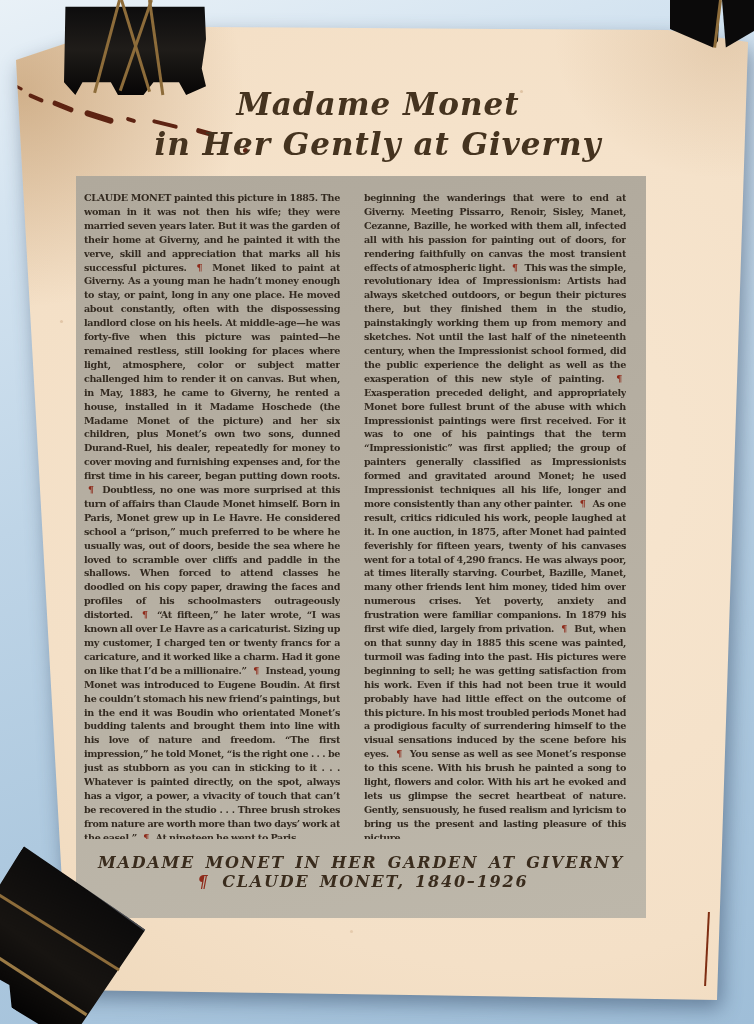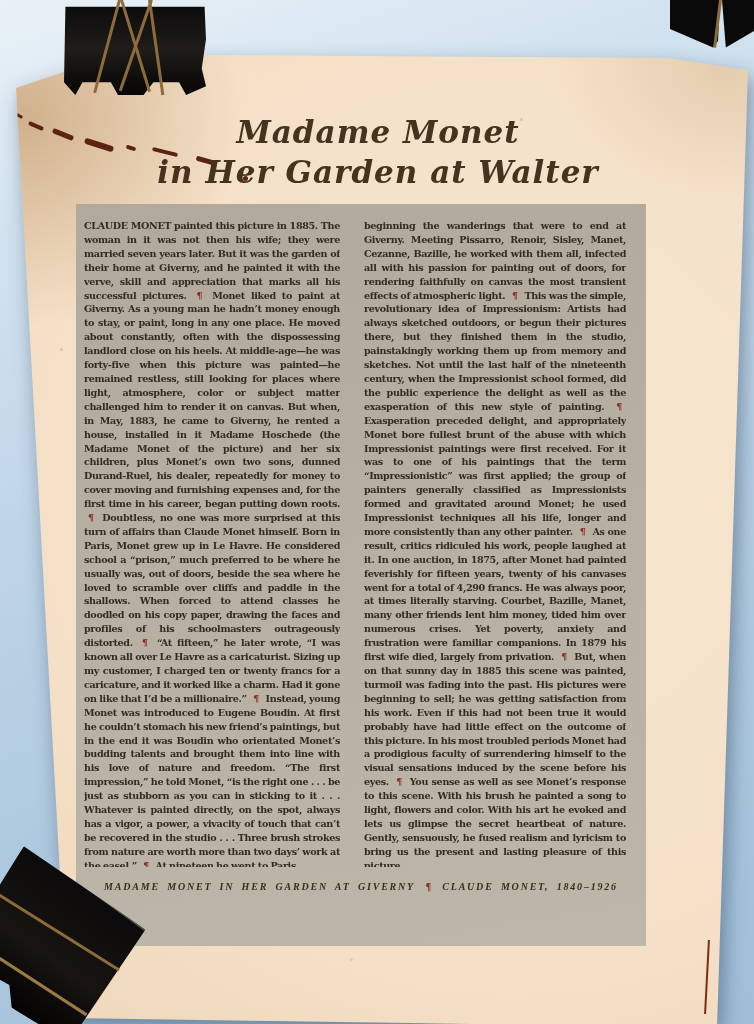--- a/index.html
+++ b/index.html
@@ -2,21 +2,21 @@
 <html><head>
 <meta charset="utf-8">
 <style>
   html,body{margin:0;padding:0;}
   body{
     width:754px;height:1024px;position:relative;overflow:hidden;
     font-family:"DejaVu Serif","Liberation Serif",serif;
     background:linear-gradient(162deg,#e9f1f7 0%,#d3e3f0 18%,#bfd5e7 42%,#aec9df 68%,#9fbed8 100%);
   }
   
-  .paper-wrap{position:absolute;inset:0;filter:drop-shadow(4px 8px 10px rgba(30,50,80,.45));z-index:1;margin-top:28px;}
+  .paper-wrap{position:absolute;inset:0;filter:drop-shadow(4px 8px 10px rgba(30,50,80,.45));z-index:1;}
   .paper{
     position:absolute;inset:0;
     clip-path:polygon(16px 60px,70px 42px,205px 27px,668px 30px,748px 42px,717px 1000px,410px 995px,68px 990px);
     background:radial-gradient(120% 90% at 68% 45%, #f7e6d0 0%, #f4e0c7 55%, #eed7b9 82%, #e4c9a5 100%);
   }
   .paper::before{ 
     content:"";position:absolute;inset:0;
     background:radial-gradient(42% 30% at 3% 9%, rgba(160,112,60,.40), rgba(160,112,60,0) 70%),
                radial-gradient(30% 18% at 96% 4%, rgba(160,112,60,.18), rgba(160,112,60,0) 75%);
     pointer-events:none;
@@ -45,21 +45,21 @@
     background:linear-gradient(170deg,#b0a99c 0%,#b6afa2 45%,#bdb7aa 100%);
     box-sizing:border-box;padding:15px 8px 0;}
   .cols{display:flex;gap:24px;}
   .col{height:648px;overflow:hidden;text-align:justify;
     font-size:9.6px;line-height:13.9px;font-weight:bold;color:#332a20;
     letter-spacing:-0.35px;word-spacing:-0.5px;}
   .col.left{width:256px;}
   .col.right{width:262px;}
   .pmark{color:#8e2a1a;padding:0 4px;font-weight:bold;}
   .caption{margin-top:14px;text-align:center;font-style:italic;font-weight:bold;
-    font-size:10px;letter-spacing:1.8px;word-spacing:3px;color:#3a2c1d;font-family:Liberation Serif, serif;}
+    font-size:16px;letter-spacing:1.8px;word-spacing:3px;color:#3a2c1d;}
   .caption .pmark{letter-spacing:0;}
   .credit{margin-top:7px;text-align:center;font-style:italic;font-weight:bold;
     font-size:9.6px;letter-spacing:.3px;color:#3a2c1d;}
   
   .clip{position:absolute;z-index:5;}
   .clip-tl{left:64px;top:0;width:142px;height:98px;}
   .clip-tl .body{position:absolute;inset:0;
     background:linear-gradient(180deg,#0a0a0b 0%,#1f1c19 50%,#050404 100%);
     clip-path:polygon(1% 7%,99% 7%,100% 40%,97% 70%,100% 88%,86% 97%,81% 84%,63% 84%,56% 97%,38% 97%,33% 84%,13% 84%,8% 97%,0 84%);}
   .wire{position:absolute;width:2.5px;background:#8d6c3a;top:0;}
@@ -91,21 +91,21 @@
     <div class="stain s3"></div>
     <div class="stain s4"></div>
     <div class="stain s5"></div>
     <div class="stain s6"></div>
     <div class="stain s7"></div>
     <div class="stain s8"></div>
     <div class="scratch"></div>
 
     <div class="title">
       <div>Madame Monet</div>
-      <div>in Her Garden at Walter</div>
+      <div>in Her Gently at Giverny</div>
     </div>
 
     <div class="panel">
       <div class="cols">
         <div class="col left">CLAUDE MONET painted this picture in 1885. The woman in it was not then his wife; they were married seven years later. But it was the garden of their home at Giverny, and he painted it with the verve, skill and appreciation that marks all his successful pictures. <span class="pmark">¶</span> Monet liked to paint at Giverny. As a young man he hadn’t money enough to stay, or paint, long in any one place. He moved about constantly, often with the dispossessing landlord close on his heels. At middle-age—he was forty-five when this picture was painted—he remained restless, still looking for places where light, atmosphere, color or subject matter challenged him to render it on canvas. But when, in May, 1883, he came to Giverny, he rented a house, installed in it Madame Hoschede (the Madame Monet of the picture) and her six children, plus Monet’s own two sons, dunned Durand-Ruel, his dealer, repeatedly for money to cover moving and furnishing expenses and, for the first time in his career, began putting down roots. <span class="pmark">¶</span> Doubtless, no one was more surprised at this turn of affairs than Claude Monet himself. Born in Paris, Monet grew up in Le Havre. He considered school a “prison,” much preferred to be where he usually was, out of doors, beside the sea where he loved to scramble over cliffs and paddle in the shallows. When forced to attend classes he doodled on his copy paper, drawing the faces and profiles of his schoolmasters outrageously distorted. <span class="pmark">¶</span> “At fifteen,” he later wrote, “I was known all over Le Havre as a caricaturist. Sizing up my customer, I charged ten or twenty francs for a caricature, and it worked like a charm. Had it gone on like that I’d be a millionaire.” <span class="pmark">¶</span> Instead, young Monet was introduced to Eugene Boudin. At first he couldn’t stomach his new friend’s paintings, but in the end it was Boudin who orientated Monet’s budding talents and brought them into line with his love of nature and freedom. “The first impression,” he told Monet, “is the right one . . . be just as stubborn as you can in sticking to it . . . Whatever is painted directly, on the spot, always has a vigor, a power, a vivacity of touch that can’t be recovered in the studio . . . Three brush strokes from nature are worth more than two days’ work at the easel.” <span class="pmark">¶</span> At nineteen he went to Paris,</div>
         <div class="col right">beginning the wanderings that were to end at Giverny. Meeting Pissarro, Renoir, Sisley, Manet, Cezanne, Bazille, he worked with them all, infected all with his passion for painting out of doors, for rendering faithfully on canvas the most transient effects of atmospheric light. <span class="pmark">¶</span> This was the simple, revolutionary idea of Impressionism: Artists had always sketched outdoors, or begun their pictures there, but they finished them in the studio, painstakingly working them up from memory and sketches. Not until the last half of the nineteenth century, when the Impressionist school formed, did the public experience the delight as well as the exasperation of this new style of painting. <span class="pmark">¶</span> Exasperation preceded delight, and appropriately Monet bore fullest brunt of the abuse with which Impressionist paintings were first received. For it was to one of his paintings that the term “Impressionistic” was first applied; the group of painters generally classified as Impressionists formed and gravitated around Monet; he used Impressionist techniques all his life, longer and more consistently than any other painter. <span class="pmark">¶</span> As one result, critics ridiculed his work, people laughed at it. In one auction, in 1875, after Monet had painted feverishly for fifteen years, twenty of his canvases went for a total of 4,290 francs. He was always poor, at times literally starving. Courbet, Bazille, Manet, many other friends lent him money, tided him over numerous crises. Yet poverty, anxiety and frustration were familiar companions. In 1879 his first wife died, largely from privation. <span class="pmark">¶</span> But, when on that sunny day in 1885 this scene was painted, turmoil was fading into the past. His pictures were beginning to sell; he was getting satisfaction from his work. Even if this had not been true it would probably have had little effect on the outcome of this picture. In his most troubled periods Monet had a prodigious faculty of surrendering himself to the visual sensations induced by the scene before his eyes. <span class="pmark">¶</span> You sense as well as see Monet’s response to this scene. With his brush he painted a song to light, flowers and color. With his art he evoked and lets us glimpse the secret heartbeat of nature. Gently, sensuously, he fused realism and lyricism to bring us the present and lasting pleasure of this picture.</div>
       </div>
       <div class="caption">MADAME MONET IN HER GARDEN AT GIVERNY <span class="pmark">¶</span> CLAUDE MONET, 1840–1926</div>
     </div>
   </div>

